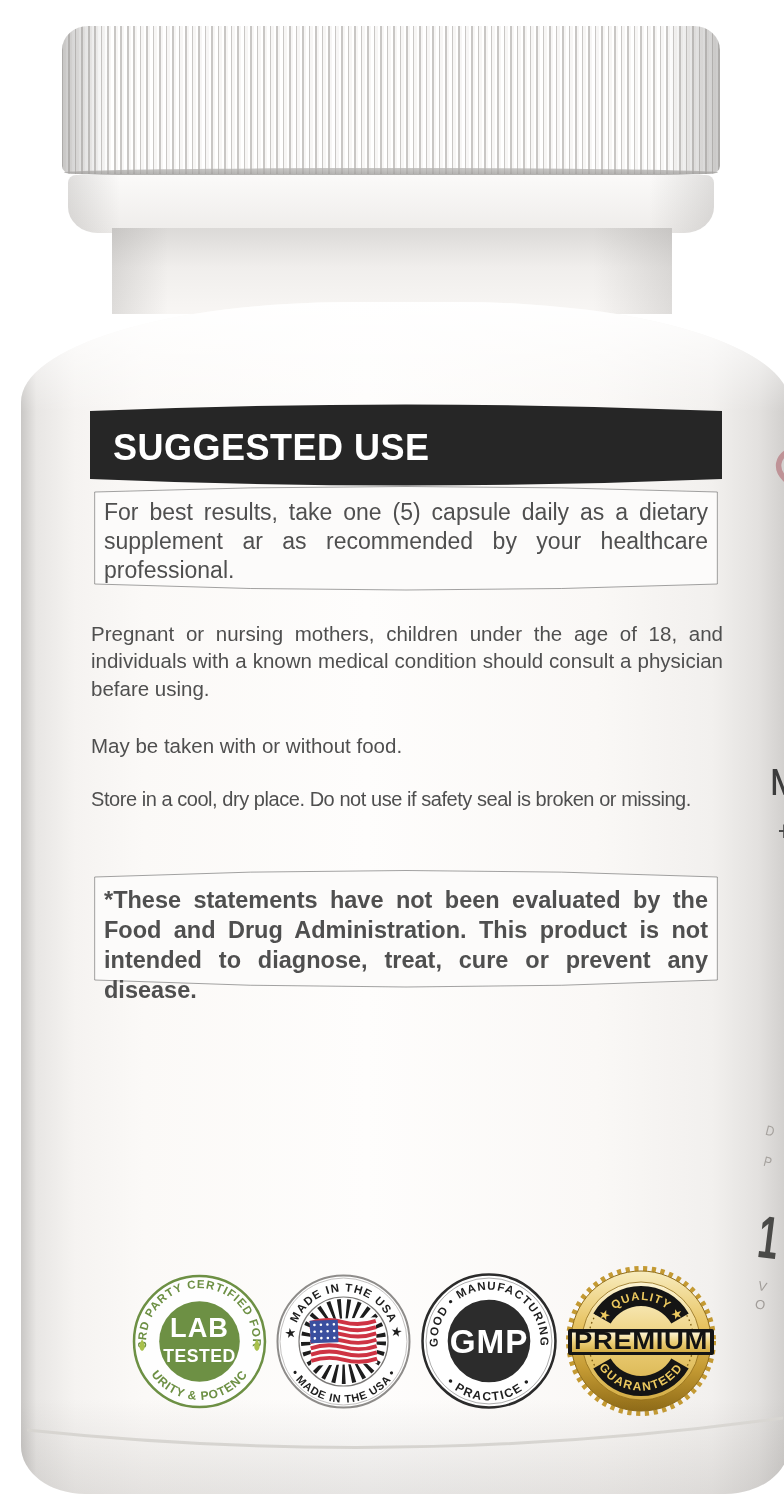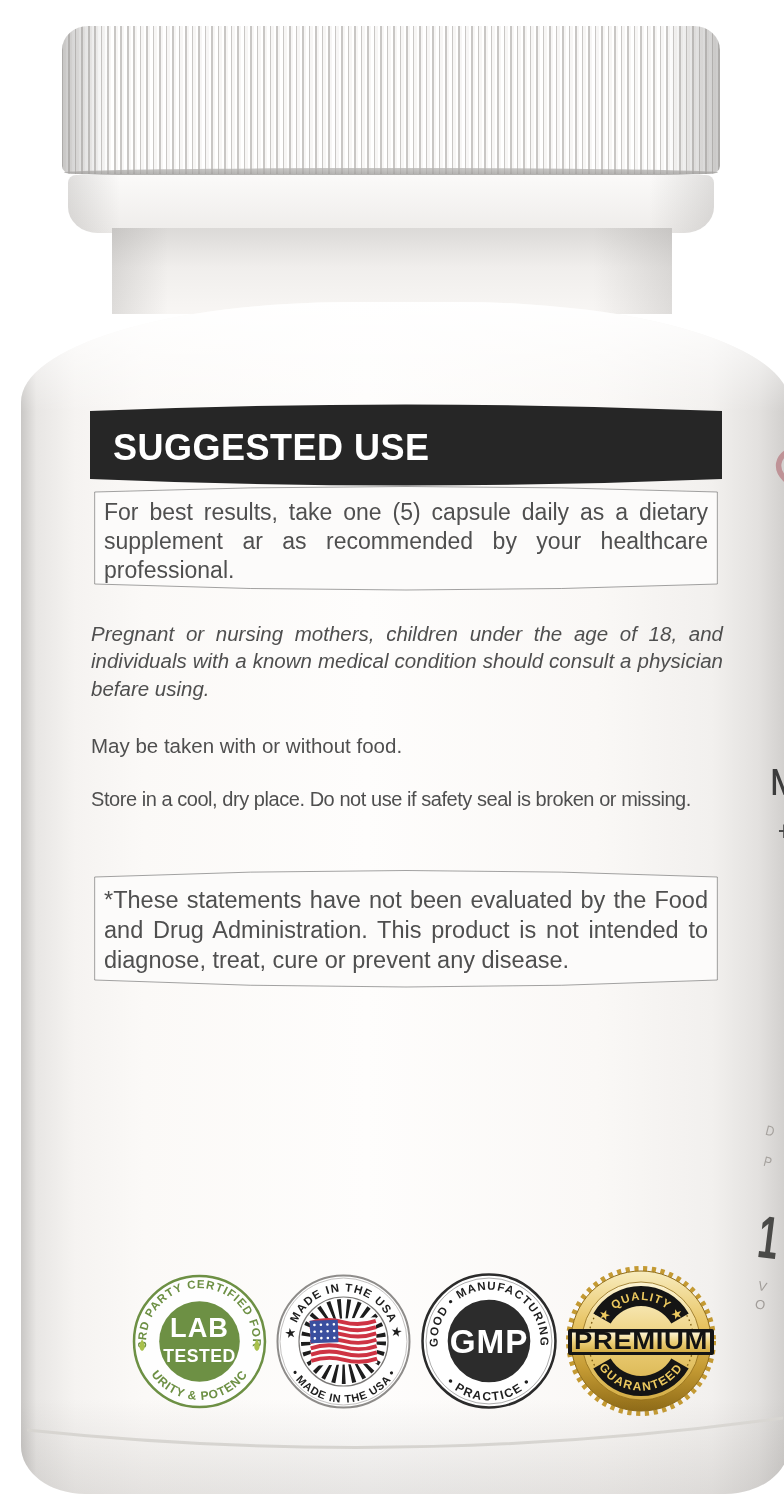--- a/index.html
+++ b/index.html
@@ -50,33 +50,33 @@
   .bottle-body::after{
     content:""; position:absolute; left:0; bottom:0; width:100%; height:95px;
     background:linear-gradient(0deg, rgba(115,111,107,.17), rgba(0,0,0,0));
   }
   .bottom-arc{ position:absolute; left:0; top:1100px; }
 
   
   .header-bar{ position:absolute; left:68px; top:96px; width:634px; height:92px; }
   .label-box{ position:absolute; left:68px; width:634px; }
   .box-directions{ top:182px; height:112px; }
-  .box-disclaimer{ top:566px; height:126px; }
+  .box-disclaimer{ top:566px; height:126px;font-weight:bold; }
   .label-box svg{ position:absolute; left:0; top:0; }
   .box-text{
     position:absolute; left:15px; top:14px; width:604px;
     color:#4f4f4f; font-size:23px; line-height:1.27; text-align:justify;
   }
   .box-disclaimer .box-text{ top:18px; font-size:23.5px; }
 
   .para{
     position:absolute; left:70px; width:632px;
     color:#4f4f4f; font-size:20.5px; line-height:1.34; text-align:justify;
   }
-  .para-warning{ top:318px;font-style:italic; }
+  .para-warning{ top:318px; }
   .para-food{ top:430px; }
   .para-storage{ top:484px; white-space:nowrap; font-size:20px; letter-spacing:-0.45px; }
 
   
   .badges{
     position:absolute; left:110px; top:960px; width:586px; height:158px;
     display:flex; justify-content:space-between; align-items:center;
   }
   .badge{ flex:0 0 auto; }
 

